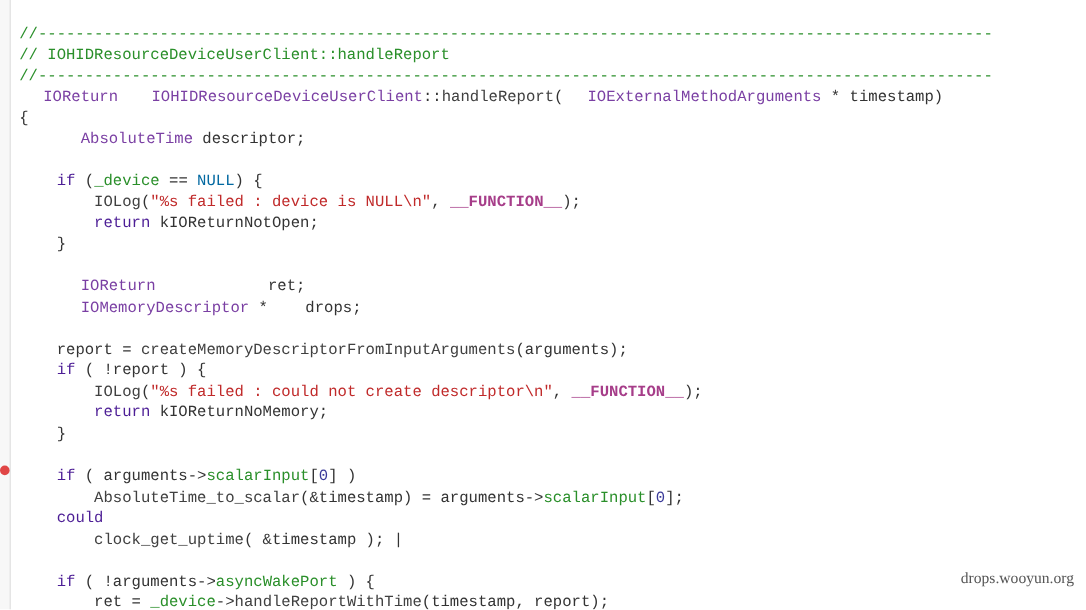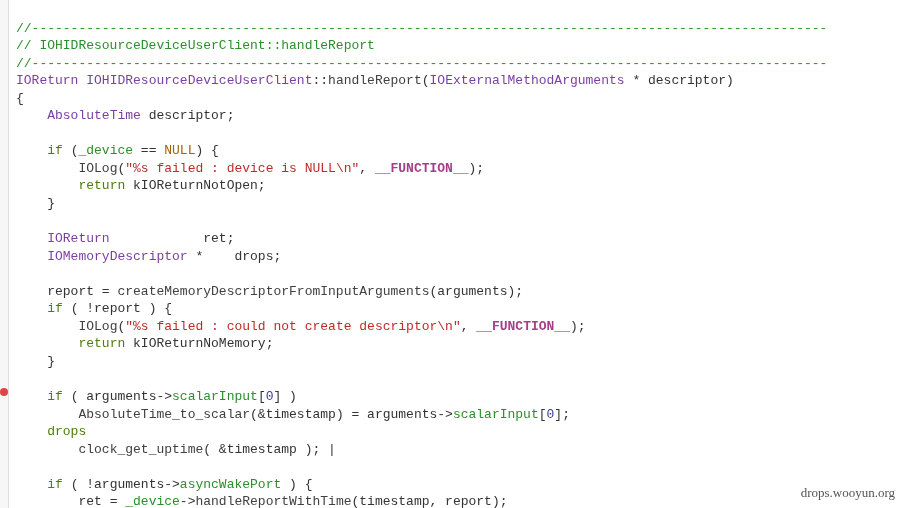--- a/index.html
+++ b/index.html
@@ -31,69 +31,69 @@
     background: #e04545;
   }
   .code {
     position: absolute;
     left: 16px;
     top: 2px;
     white-space: pre;
     color: #333;
   }
   .c-comment { color: #2a8f2a; }
-  .c-keyword { color: #4d7c0f; }
-  .c-type    { color: #7a3fa3; }
+  .c-keyword { color: #4c1d95; }
+  .c-type    { color: #7a3fa3; margin-left: 20px; }
   .c-func    { color: #404040; }
   .c-macro   { color: #a63d89; font-weight: bold; }
   .c-number  { color: #3a3a99; }
   .c-string  { color: #c02a2a; }
-  .c-const   { color: #a16207; font-family: Liberation Mono, monospace; }
+  .c-const   { color: #0369a1; font-family: Liberation Mono, monospace; }
   .c-member  { color: #2a8f2a; text-align: right; }
   .watermark {
     position: absolute;
     right: 10px;
-    bottom: 6px;
+    bottom: 17px;
     font-family: "Times New Roman", serif;
     font-size: 13px;
     color: #555;
   }
 </style>
 </head>
 <body>
 
 <div class="gutter">
   <div class="bp" style="top:388px"></div>
 </div>
 
 <div class="code">
 <span class="c-comment">//------------------------------------------------------------------------------------------------------</span>
 <span class="c-comment">// </span><span class="c-comment">IOHIDResourceDeviceUserClient::handleReport</span>
 <span class="c-comment">//------------------------------------------------------------------------------------------------------</span>
-<span class="c-type">IOReturn</span> <span class="c-type">IOHIDResourceDeviceUserClient</span><span>::</span><span class="c-func">handleReport</span><span>(</span><span class="c-type">IOExternalMethodArguments</span><span> * </span><span>descriptor</span><span>)</span>
+<span class="c-type">IOReturn</span> <span class="c-type">IOHIDResourceDeviceUserClient</span><span>::</span><span class="c-func">handleReport</span><span>(</span><span class="c-type">IOExternalMethodArguments</span><span> * </span><span>timestamp</span><span>)</span>
 <span>{</span>
     <span class="c-type">AbsoluteTime</span><span> descriptor;</span>
 
     <span class="c-keyword">if</span><span> (</span><span class="c-member">_device</span><span> == </span><span class="c-const">NULL</span><span>) {</span>
         <span class="c-func">IOLog</span><span>(</span><span class="c-string">"%s failed : device is NULL\n"</span><span>, </span><span class="c-macro">__FUNCTION__</span><span>);</span>
         <span class="c-keyword">return</span><span> kIOReturnNotOpen;</span>
     <span>}</span>
 
     <span class="c-type">IOReturn</span><span>            </span><span>ret;</span>
     <span class="c-type">IOMemoryDescriptor</span><span> *    </span><span>drops;</span>
 
     <span>report = </span><span class="c-func">createMemoryDescriptorFromInputArguments</span><span>(arguments);</span>
     <span class="c-keyword">if</span><span> ( !report ) {</span>
         <span class="c-func">IOLog</span><span>(</span><span class="c-string">"%s failed : could not create descriptor\n"</span><span>, </span><span class="c-macro">__FUNCTION__</span><span>);</span>
         <span class="c-keyword">return</span><span> kIOReturnNoMemory;</span>
     <span>}</span>
 
     <span class="c-keyword">if</span><span> ( arguments-&gt;</span><span class="c-member">scalarInput</span><span>[</span><span class="c-number">0</span><span>] )</span>
         <span class="c-func">AbsoluteTime_to_scalar</span><span>(&amp;timestamp) = arguments-&gt;</span><span class="c-member">scalarInput</span><span>[</span><span class="c-number">0</span><span>];</span>
-    <span class="c-keyword">drops</span>
+    <span class="c-keyword">could</span>
         <span class="c-func">clock_get_uptime</span><span>( &amp;timestamp ); |</span>
 
     <span class="c-keyword">if</span><span> ( !arguments-&gt;</span><span class="c-member">asyncWakePort</span><span> ) {</span>
         <span>ret = </span><span class="c-member">_device</span><span>-&gt;</span><span class="c-func">handleReportWithTime</span><span>(timestamp, report);</span>
         
     
         
 </div>
 
 <div class="watermark">drops.wooyun.org</div>

